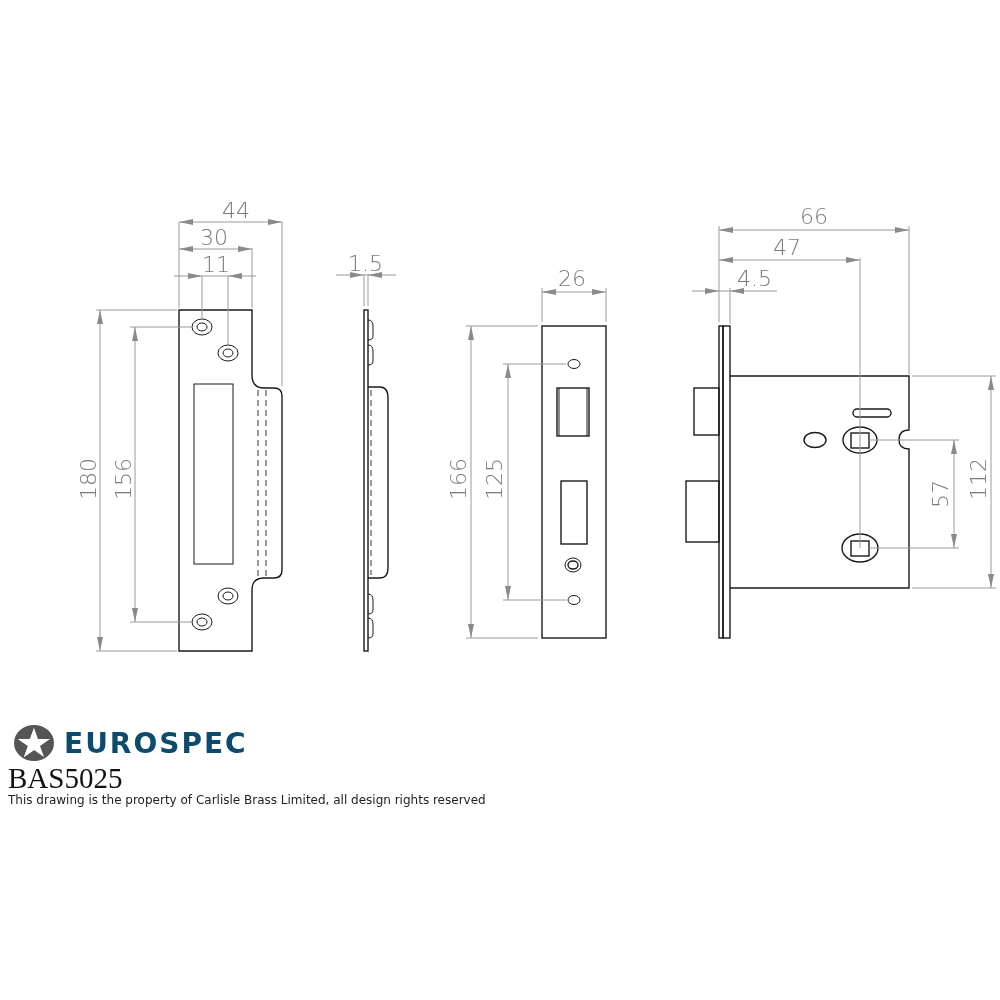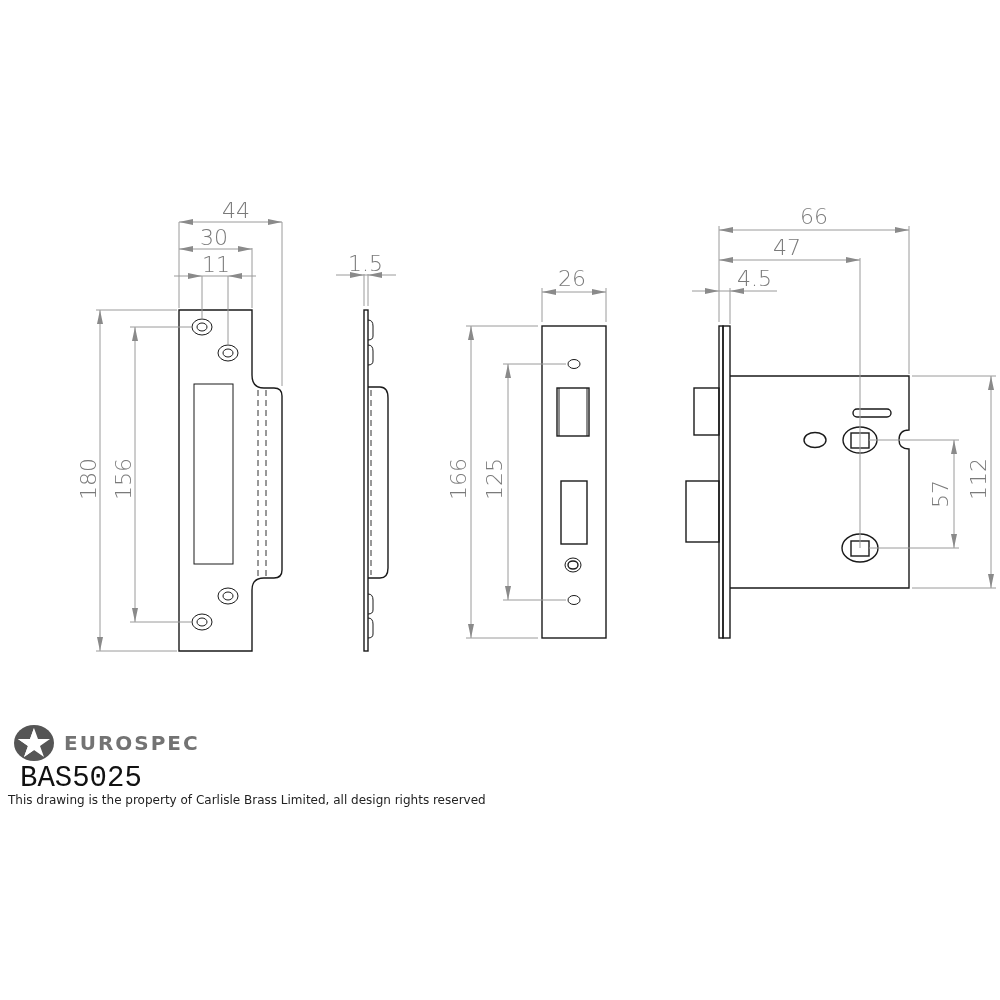--- a/index.html
+++ b/index.html
@@ -5,22 +5,22 @@
     html, body { margin:0; padding:0; background:#ffffff; }
     body { width:1000px; height:1000px; position:relative; overflow:hidden; font-family:"DejaVu Sans", sans-serif; }
     #drawing { position:absolute; left:0; top:0; width:1000px; height:1000px; }
     .outline { fill:none; stroke:#1a1a1a; stroke-width:1.4; }
     .thin { fill:none; stroke:#1a1a1a; stroke-width:1; }
     .dashed { fill:none; stroke:#333; stroke-width:1; stroke-dasharray:6 4; }
     .dim { fill:none; stroke:#9a9a9a; stroke-width:1; }
     .dimtext { fill:#7a7a7a; font-family:"DejaVu Sans", sans-serif; font-size:22px; font-weight:300; }
     .arrow { fill:#8a8a8a; }
     .brand { position:absolute; left:12px; top:723px; display:flex; align-items:center; gap:8px; }
-    .brand-name { font-family:"DejaVu Sans", sans-serif; font-weight:bold; font-size:20px; letter-spacing:2px; color:#737373;text-align:right; }
-    .model { position:absolute; left:20px; top:762px; font-family:Liberation Mono, monospace; font-size:29px; color:#111; letter-spacing:0px; font-weight:300; }
+    .brand-name { font-family:"DejaVu Sans", sans-serif; font-weight:bold; font-size:28px; letter-spacing:2px; color:#0c4a6e;text-align:right; }
+    .model { position:absolute; left:8px; top:762px; font-family:Liberation Serif, serif; font-size:29px; color:#111; letter-spacing:0px; font-weight:300; }
     .copyright { position:absolute; left:8px; top:793px; font-family:"DejaVu Sans", sans-serif; font-size:12px; color:#222; }
   </style>
 </head>
 <body>
 
 <svg id="drawing" viewBox="0 0 1000 1000" xmlns="http://www.w3.org/2000/svg">
 
   <g>
 
     <path class="outline" d="M179,310 L252,310 L252,375 Q252,388 264,388 L274,388 Q282,388 282,396 L282,570 Q282,578 274,578 L264,578 Q252,578 252,590 L252,651 L179,651 Z"></path>

